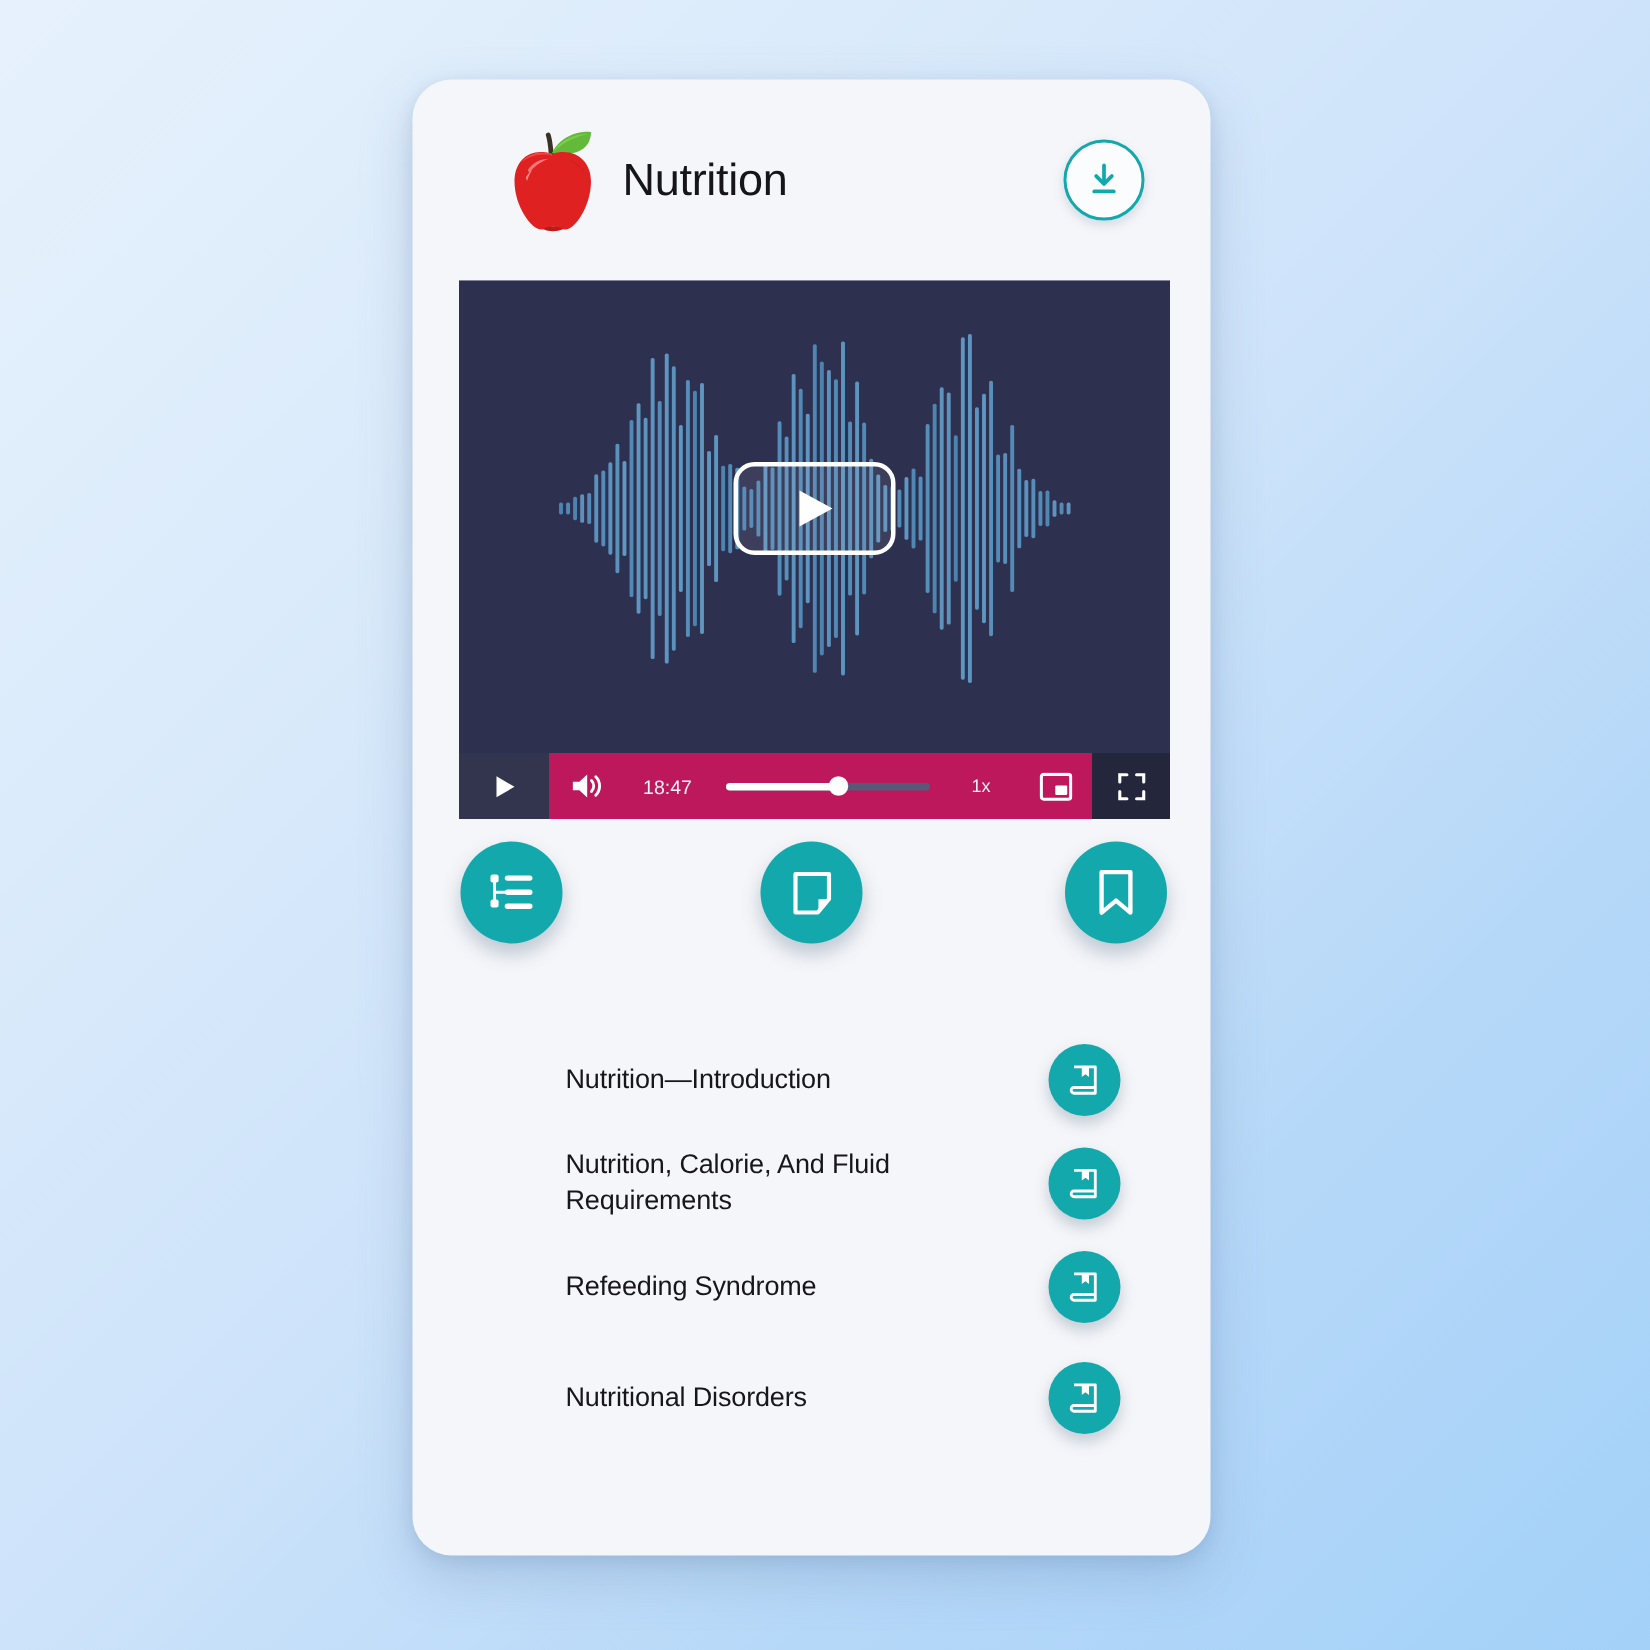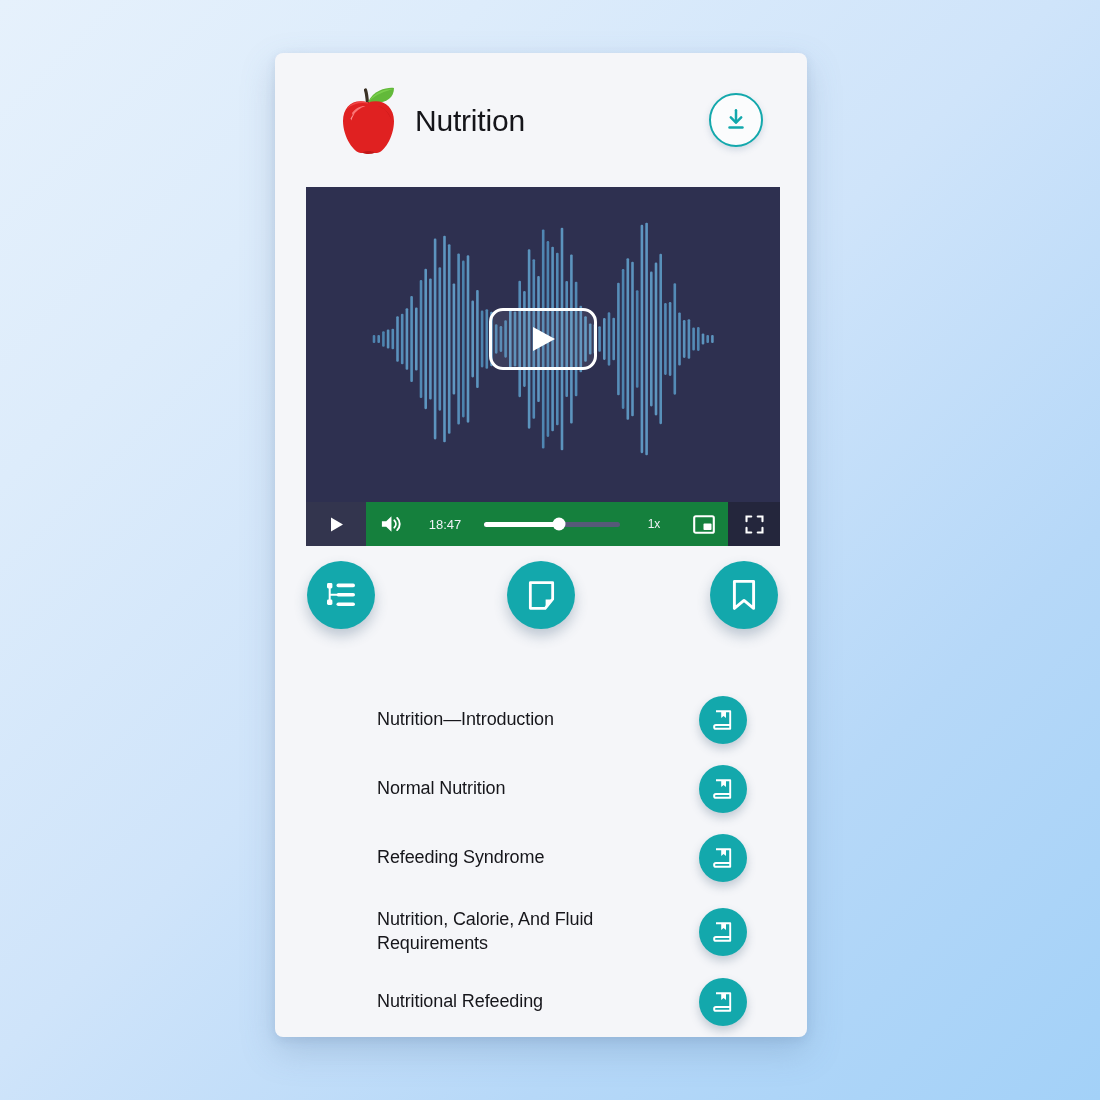--- a/index.html
+++ b/index.html
@@ -22,21 +22,21 @@
   }
 
   
   #phone-card {
     position: absolute;
     left: 275px;
     top: 53px;
     width: 532px;
     height: 984px;
     background: #f5f6f9;
-    border-radius: 8px;
+    border-radius: 26px;
     box-shadow: 0 14px 34px rgba(90,120,160,0.26),
                 0 3px 10px rgba(90,120,160,0.16);
     overflow: hidden;
     text-decoration: underline;
   }
 
   
   #app-header {
     position: absolute;
     left: 0; top: 0;
@@ -114,21 +114,21 @@
     justify-content: center;
     cursor: pointer;
   }
 
   #player-controls {
     position: absolute;
     left: 0;
     bottom: 0;
     width: 474px;
     height: 44px;
-    background: #15803d;
+    background: #be185d;
     display: flex;
     align-items: center;
   }
 
   .ctrl {
     display: flex;
     align-items: center;
     justify-content: center;
     height: 44px;
     cursor: pointer;
@@ -468,21 +468,21 @@
         <div class="chapter-fab">
           <span>
             <svg width="24" height="24" viewBox="0 0 24 24" fill="none" stroke="#ffffff" stroke-width="1.9" stroke-linejoin="round">
               <path d="M5 3.2 H19.2 V20.8 H5 A1.9 1.9 0 0 1 5 17 H19.2"></path>
               <path d="M10.2 3.2 H15 V10 L12.6 8.1 L10.2 10 Z" fill="#ffffff" stroke="none"></path>
             </svg>
           </span>
         </div>
       </div>
       <div class="chapter-row">
-        <div class="chapter-label">Normal Nutrition</div>
+        <div class="chapter-label">Nutrition, Calorie, And Fluid Requirements</div>
         <div class="chapter-fab">
           <span>
             <svg width="24" height="24" viewBox="0 0 24 24" fill="none" stroke="#ffffff" stroke-width="1.9" stroke-linejoin="round">
               <path d="M5 3.2 H19.2 V20.8 H5 A1.9 1.9 0 0 1 5 17 H19.2"></path>
               <path d="M10.2 3.2 H15 V10 L12.6 8.1 L10.2 10 Z" fill="#ffffff" stroke="none"></path>
             </svg>
           </span>
         </div>
       </div>
       <div class="chapter-row">
@@ -490,36 +490,25 @@
         <div class="chapter-fab">
           <span>
             <svg width="24" height="24" viewBox="0 0 24 24" fill="none" stroke="#ffffff" stroke-width="1.9" stroke-linejoin="round">
               <path d="M5 3.2 H19.2 V20.8 H5 A1.9 1.9 0 0 1 5 17 H19.2"></path>
               <path d="M10.2 3.2 H15 V10 L12.6 8.1 L10.2 10 Z" fill="#ffffff" stroke="none"></path>
             </svg>
           </span>
         </div>
       </div>
       <div class="chapter-row">
-        <div class="chapter-label">Nutrition, Calorie, And Fluid Requirements</div>
+        <div class="chapter-label">Nutritional Disorders</div>
         <div class="chapter-fab">
           <span>
             <svg width="24" height="24" viewBox="0 0 24 24" fill="none" stroke="#ffffff" stroke-width="1.9" stroke-linejoin="round">
               <path d="M5 3.2 H19.2 V20.8 H5 A1.9 1.9 0 0 1 5 17 H19.2"></path>
               <path d="M10.2 3.2 H15 V10 L12.6 8.1 L10.2 10 Z" fill="#ffffff" stroke="none"></path>
             </svg>
           </span>
         </div>
       </div>
-      <div class="chapter-row">
-        <div class="chapter-label">Nutritional Refeeding</div>
-        <div class="chapter-fab">
-          <span>
-            <svg width="24" height="24" viewBox="0 0 24 24" fill="none" stroke="#ffffff" stroke-width="1.9" stroke-linejoin="round">
-              <path d="M5 3.2 H19.2 V20.8 H5 A1.9 1.9 0 0 1 5 17 H19.2"></path>
-              <path d="M10.2 3.2 H15 V10 L12.6 8.1 L10.2 10 Z" fill="#ffffff" stroke="none"></path>
-            </svg>
-          </span>
-        </div>
-      </div>
     </div>
 
 </div>
 
 </body></html>

